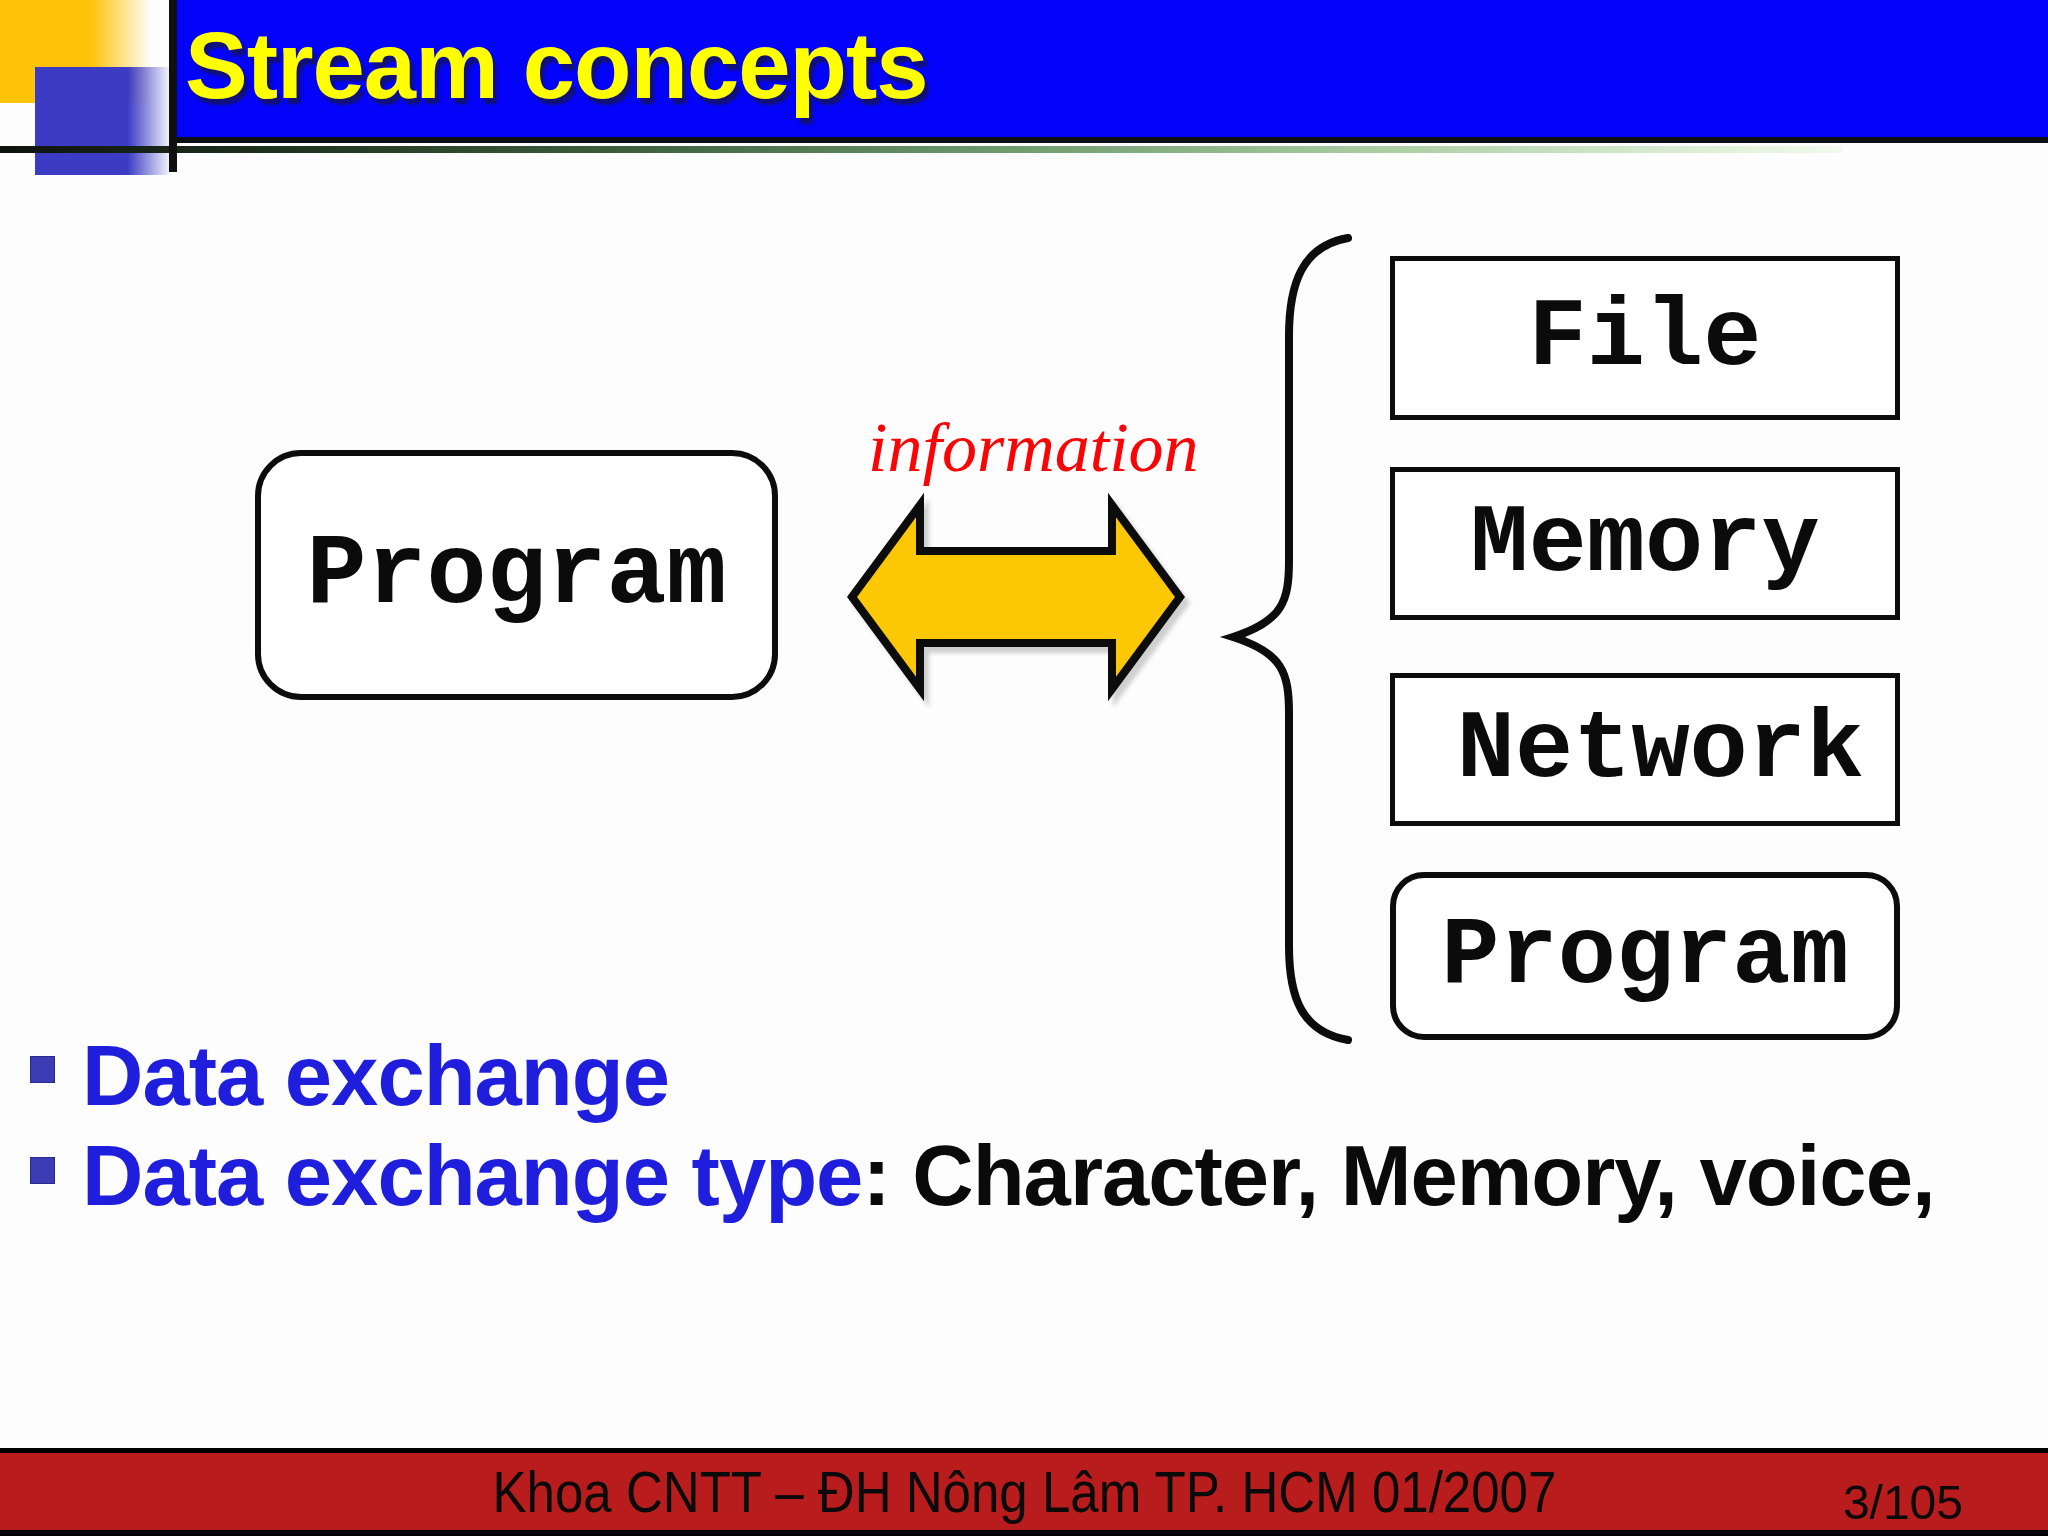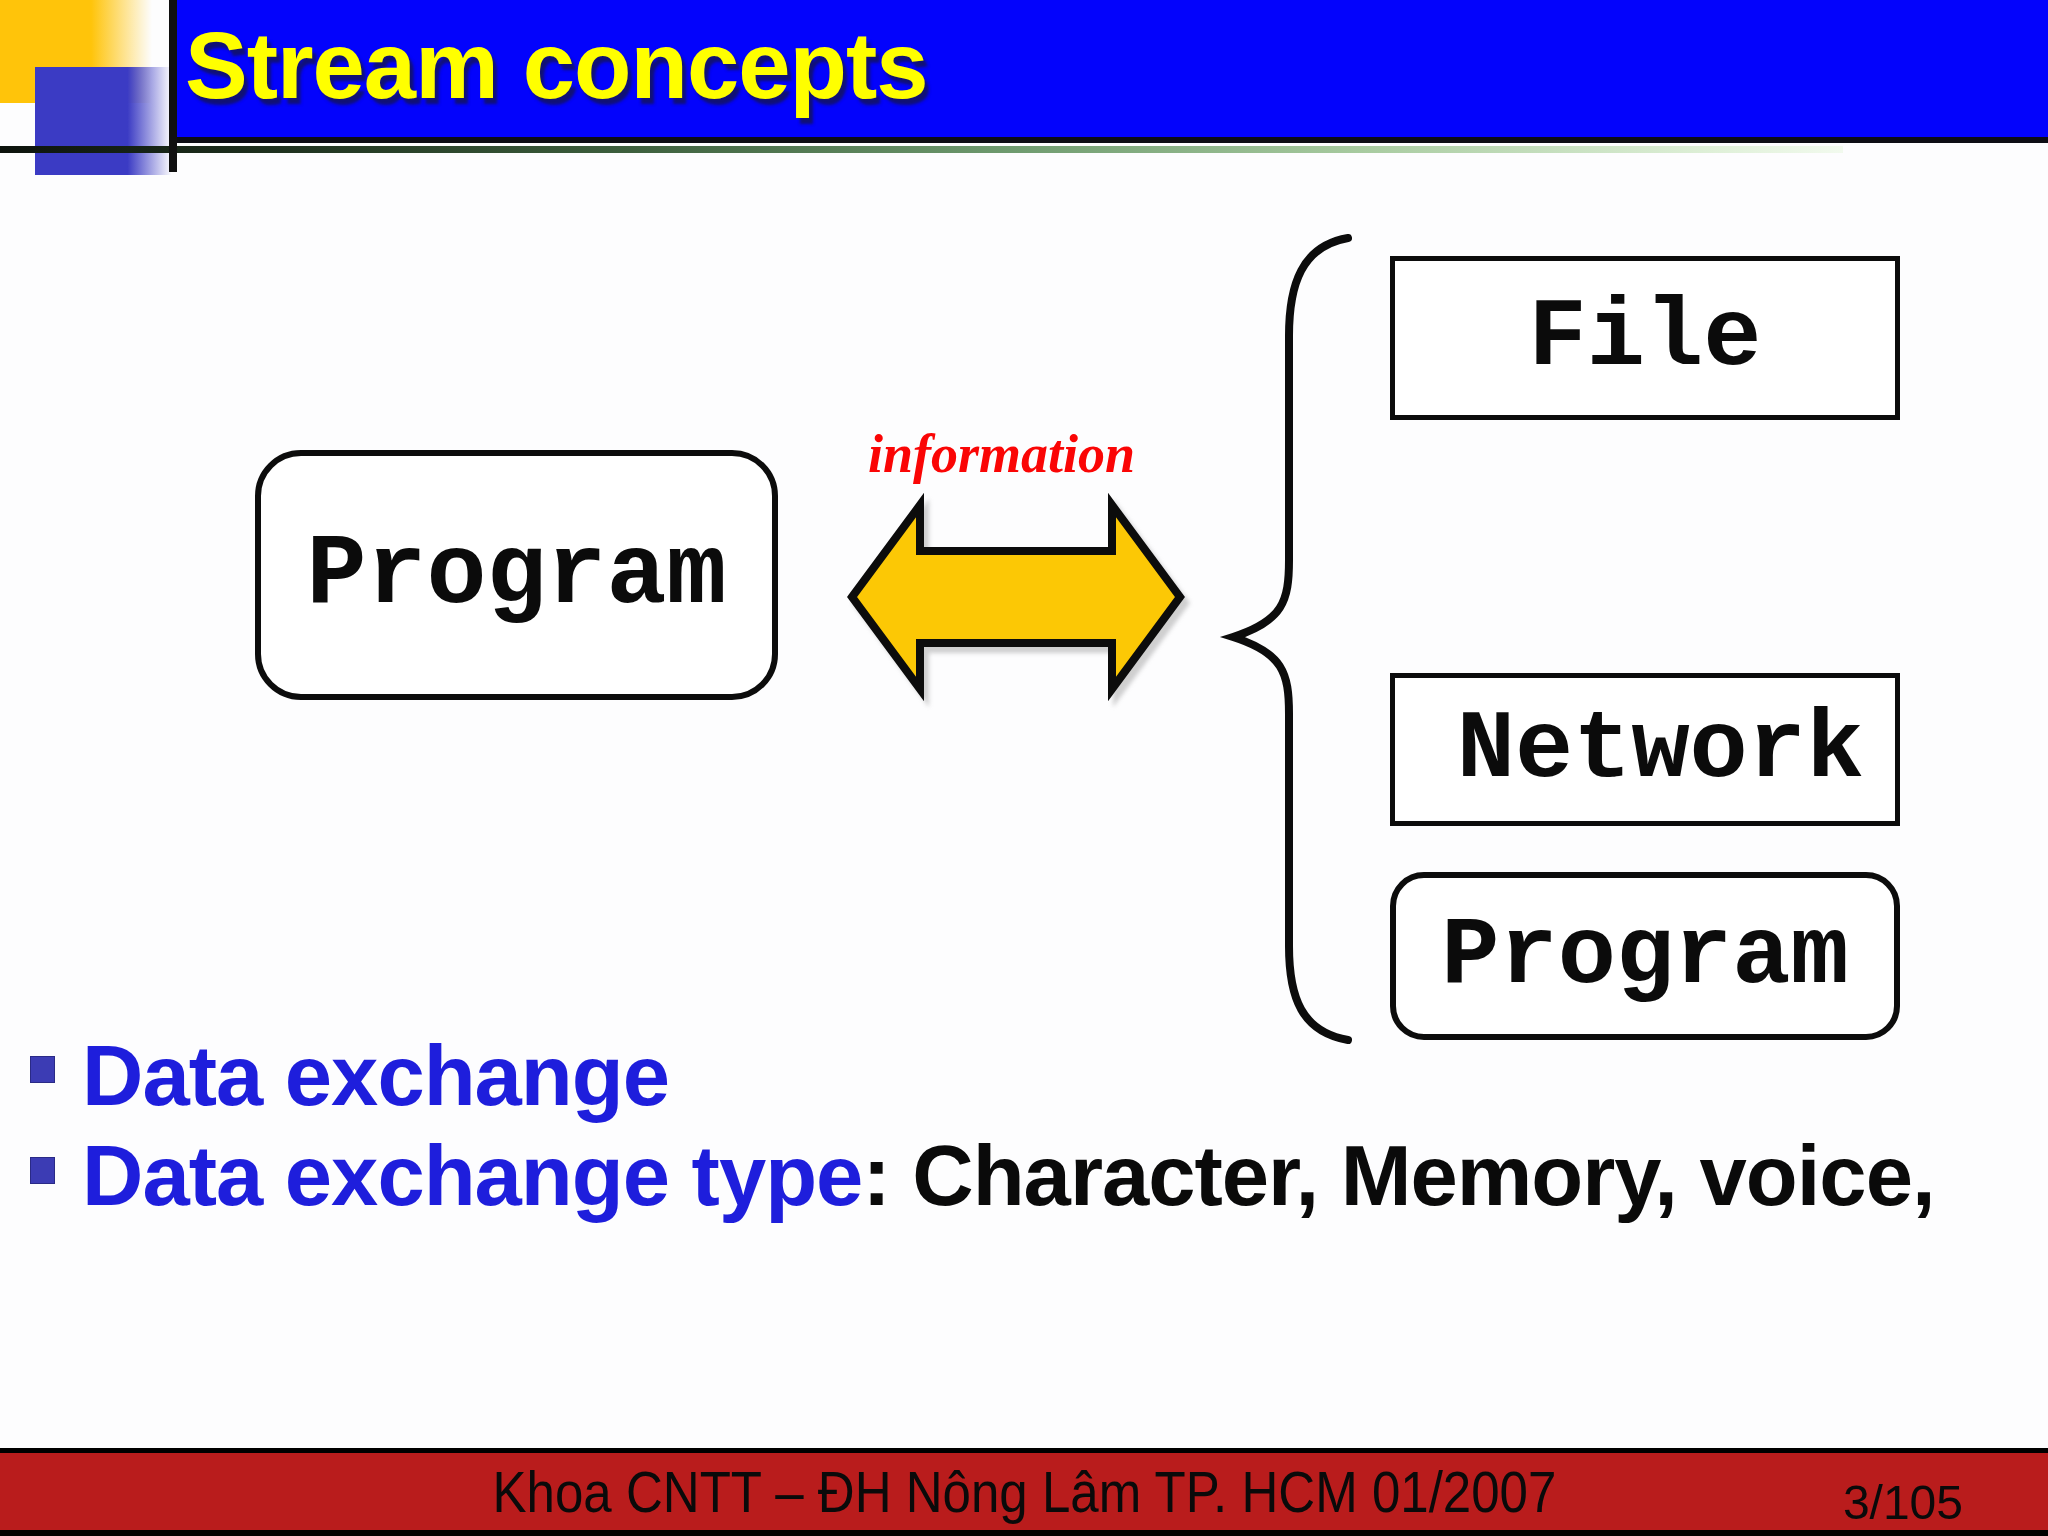--- a/index.html
+++ b/index.html
@@ -20,23 +20,23 @@
     background:#0303fc;border-bottom:6px solid #0d0d14;box-sizing:border-box;
     display:flex;align-items:center;}
   .titlebar h1{margin:0;padding:0 0 6px 16px;font-size:94px;font-weight:bold;
     letter-spacing:-1px;color:#ffff00;text-shadow:4px 6px 3px rgba(25,25,45,0.65);}
   
   .prog-box{position:absolute;left:255px;top:450px;width:523px;height:250px;
     background:#fff;border:6px solid #0c0c0c;border-radius:46px;box-sizing:border-box;
     display:flex;align-items:center;justify-content:center;}
   .prog-box span,.tbox span{font-family:"Liberation Mono", monospace;font-weight:bold;color:#0b0b0b;}
   .prog-box span{font-size:100px;}
-  .info-label{position:absolute;left:868px;top:423px;width:360px;
-    font-family:"Liberation Serif", serif;font-style:italic;font-weight:bold;
-    font-size:54px;color:#fa0505;white-space:nowrap;}
+  .info-label{position:absolute;left:868px;top:408px;width:360px;
+    font-family:"Liberation Serif", serif;font-style:italic;font-weight:normal;
+    font-size:70px;color:#fa0505;white-space:nowrap;}
   .diagram-svg{position:absolute;left:0;top:0;width:2048px;height:1536px;z-index:2;pointer-events:none;}
   .tbox{position:absolute;left:1390px;width:510px;background:#fff;box-sizing:border-box;
     border:5px solid #0c0c0c;display:flex;align-items:center;justify-content:center;}
   .tbox span{font-size:97px;}
   .tbox.file{top:256px;height:164px;}
   .tbox.memory{top:467px;height:153px;}
   .tbox.network{top:673px;height:153px;padding-left:31px;}
   .tbox.program2{top:872px;height:168px;border-radius:34px;border-width:6px;}
   
   .bullet-sq{position:absolute;left:30px;width:23px;height:25px;background:#3c3cb4;border:1px solid #2a2a86;}
@@ -77,20 +77,23 @@
   </svg>
 
   <div class="prog-box">
     <span>Program</span>
   </div>
   <div class="info-label">information</div>
 
   <div class="tbox file">
     <span>File</span>
   </div>
+  <div class="tbox memory">
+    <span>Memory</span>
+  </div>
   <div class="tbox network">
     <span>Network</span>
   </div>
   <div class="tbox program2">
     <span>Program</span>
   </div>
 
   <div class="bullet-sq sq1"></div>
   <div class="btext b1 blue-t">Data exchange</div>
 

